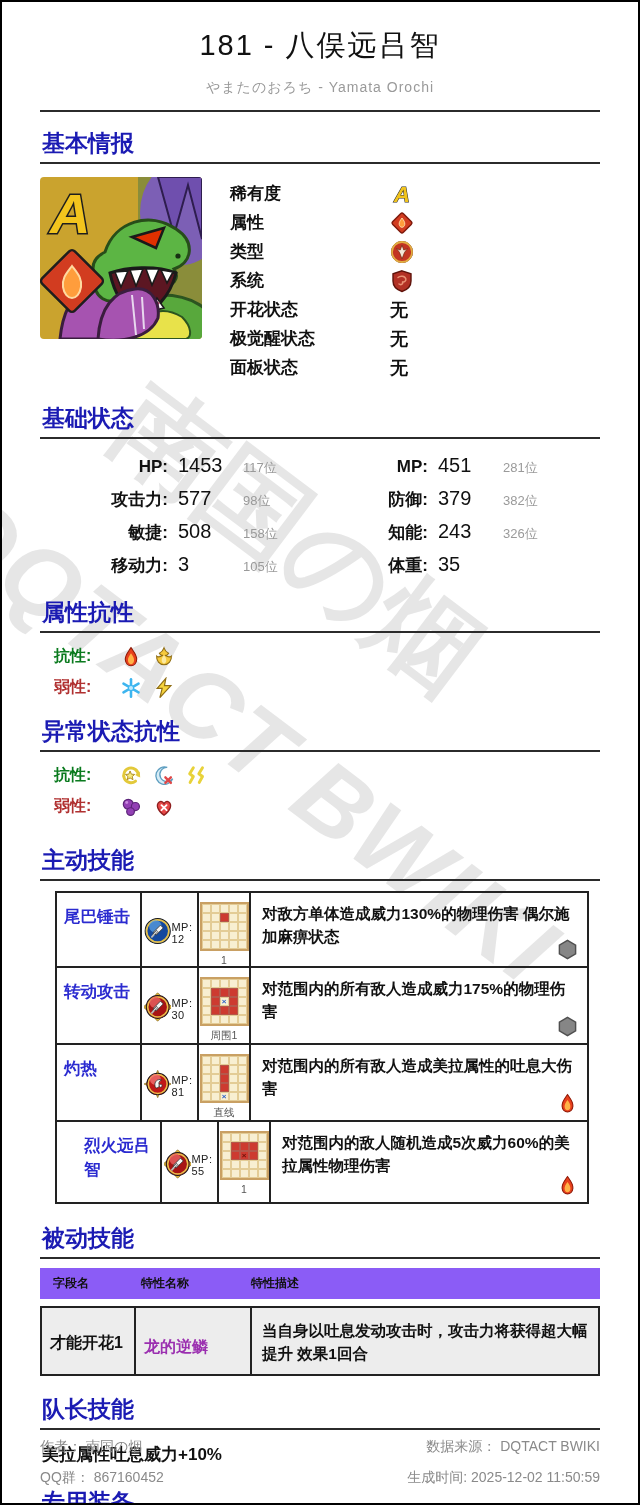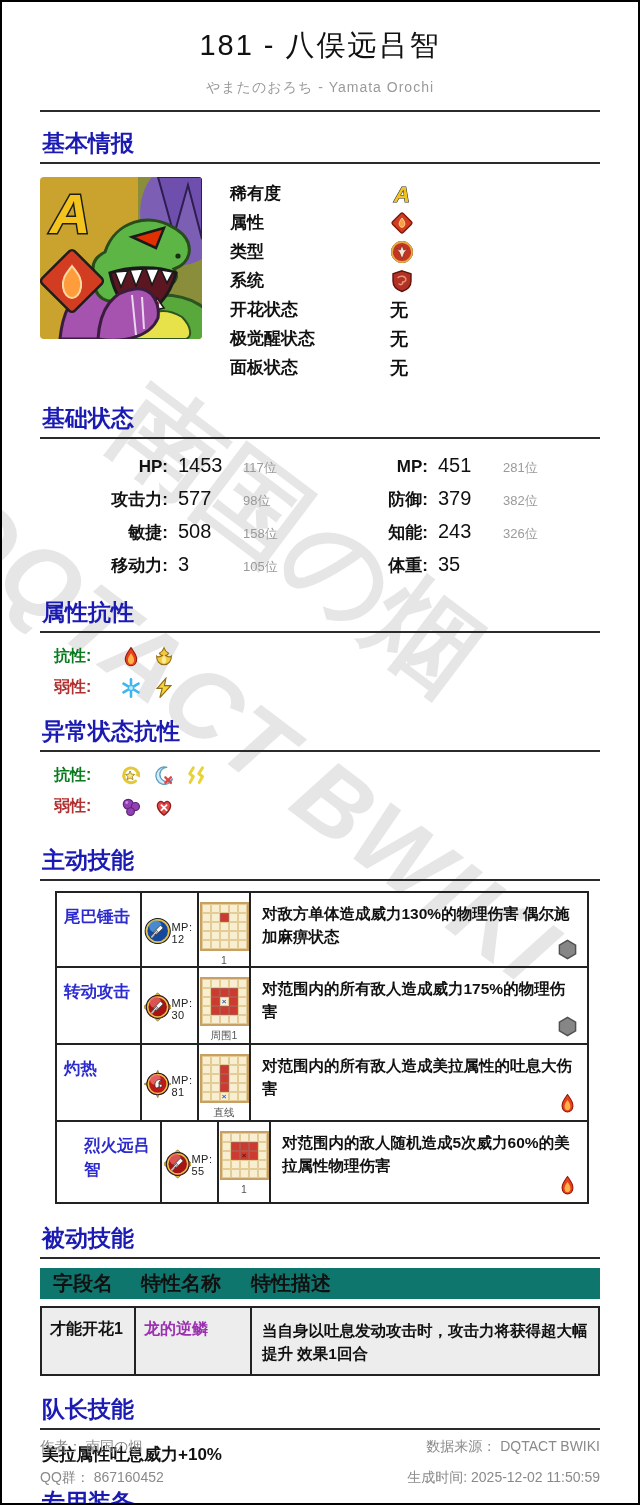--- a/index.html
+++ b/index.html
@@ -66,27 +66,27 @@
   .gc.r{background:#cd3a30;border-color:#b4574b;}
   .gc.x{color:#2b5fc7;}
   .gc.rX{background:#cd3a30;border-color:#b4574b;color:#6e120b;}
   .range-label{font-size:10.5px;color:#555;margin-top:3px;}
   .cell-desc{flex:1;padding:9px 11px 6px;font-weight:bold;font-size:15.5px;
              line-height:1.5;position:relative;}
   .type-ic{position:absolute;right:9px;bottom:6px;width:21px;height:21px;}
   .r1{min-height:64px;} .r2{min-height:74px;} .r3{min-height:74px;} .r4{min-height:80px;padding-left:20px;}
 
   
-  .passive-head{display:flex;background:#0f766e;height:31px;align-items:center;
-                font-weight:bold;font-size:20px;margin-top:9px;}
+  .passive-head{display:flex;background:#8b5cf6;height:31px;align-items:center;
+                font-weight:bold;font-size:12px;margin-top:9px;}
   .ph1{width:88px;padding-left:13px;} .ph2{width:110px;} .ph3{flex:1;}
   .passive-body{border:2px solid #222;background:#ededed;display:flex;margin-top:7px;min-height:66px;}
-  .pb1{width:80px;padding:11px 4px 8px 8px;font-weight:bold;font-size:16px;}
+  .pb1{width:80px;padding:25px 4px 8px 8px;font-weight:bold;font-size:16px;}
   .pb2{width:102px;border-left:2px solid #222;border-right:2px solid #222;
-       padding:11px 4px 8px 8px;color:#9b30b0;font-weight:bold;font-size:16px;}
+       padding:29px 4px 8px 8px;color:#9b30b0;font-weight:bold;font-size:16px;}
   .pb3{flex:1;padding:11px 10px 8px;font-weight:bold;font-size:15.5px;line-height:1.5;}
 
   .leader-text{margin-top:13px;font-weight:bold;font-size:17px;padding-left:2px;}
 
   .footer{position:absolute;left:38px;right:38px;bottom:10px;display:flex;
           justify-content:space-between;font-size:14px;color:#8a8a8a;z-index:1;}
   .footer .col{line-height:2.2;}
   .footer .col.right{text-align:right;}
 </style>
 </head>

